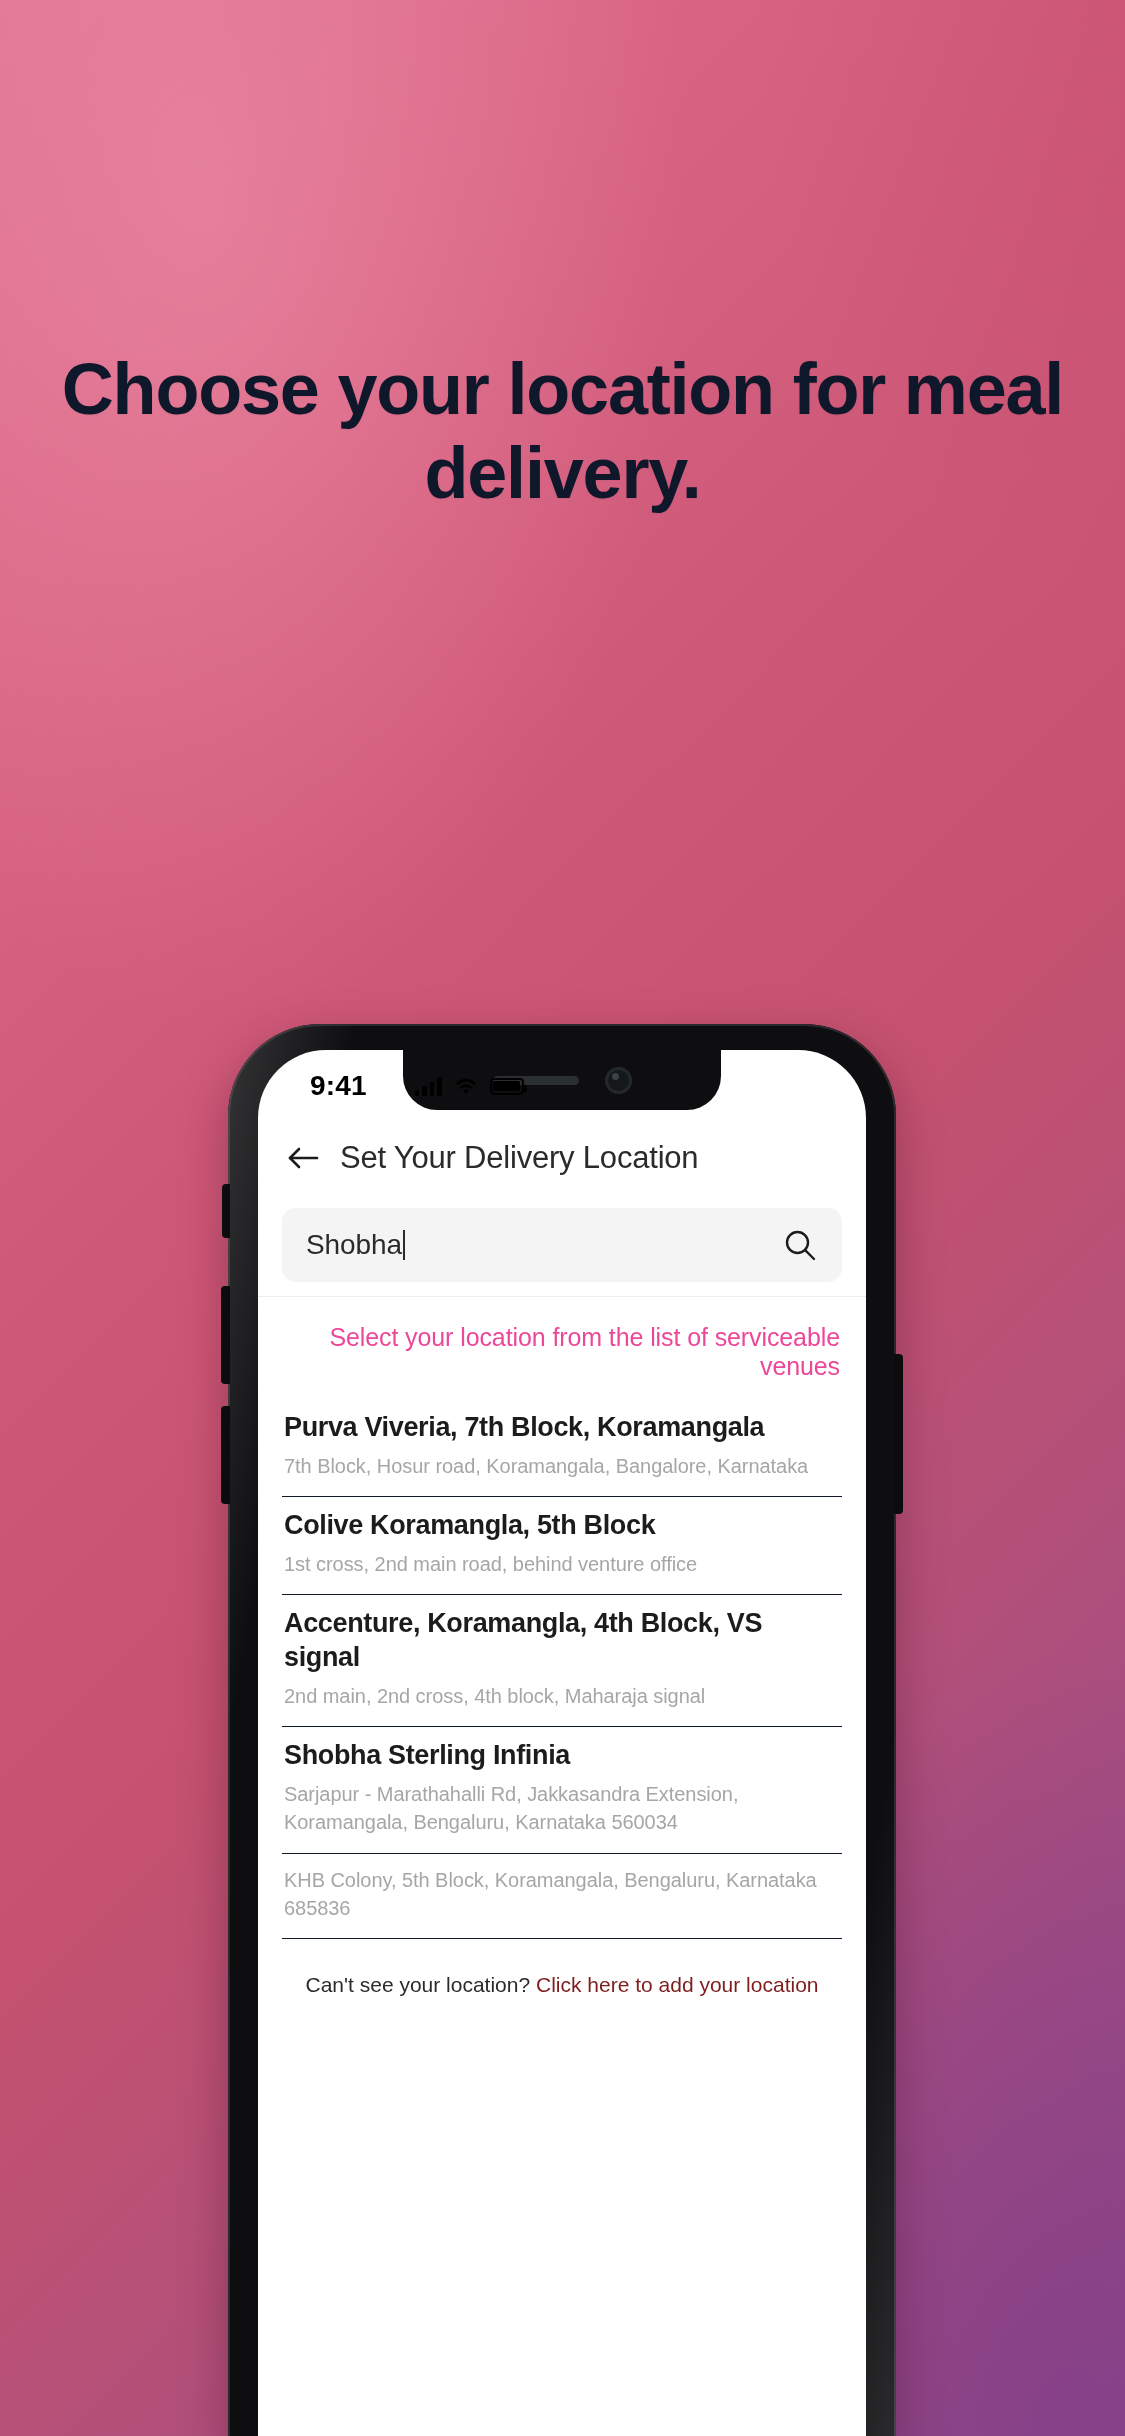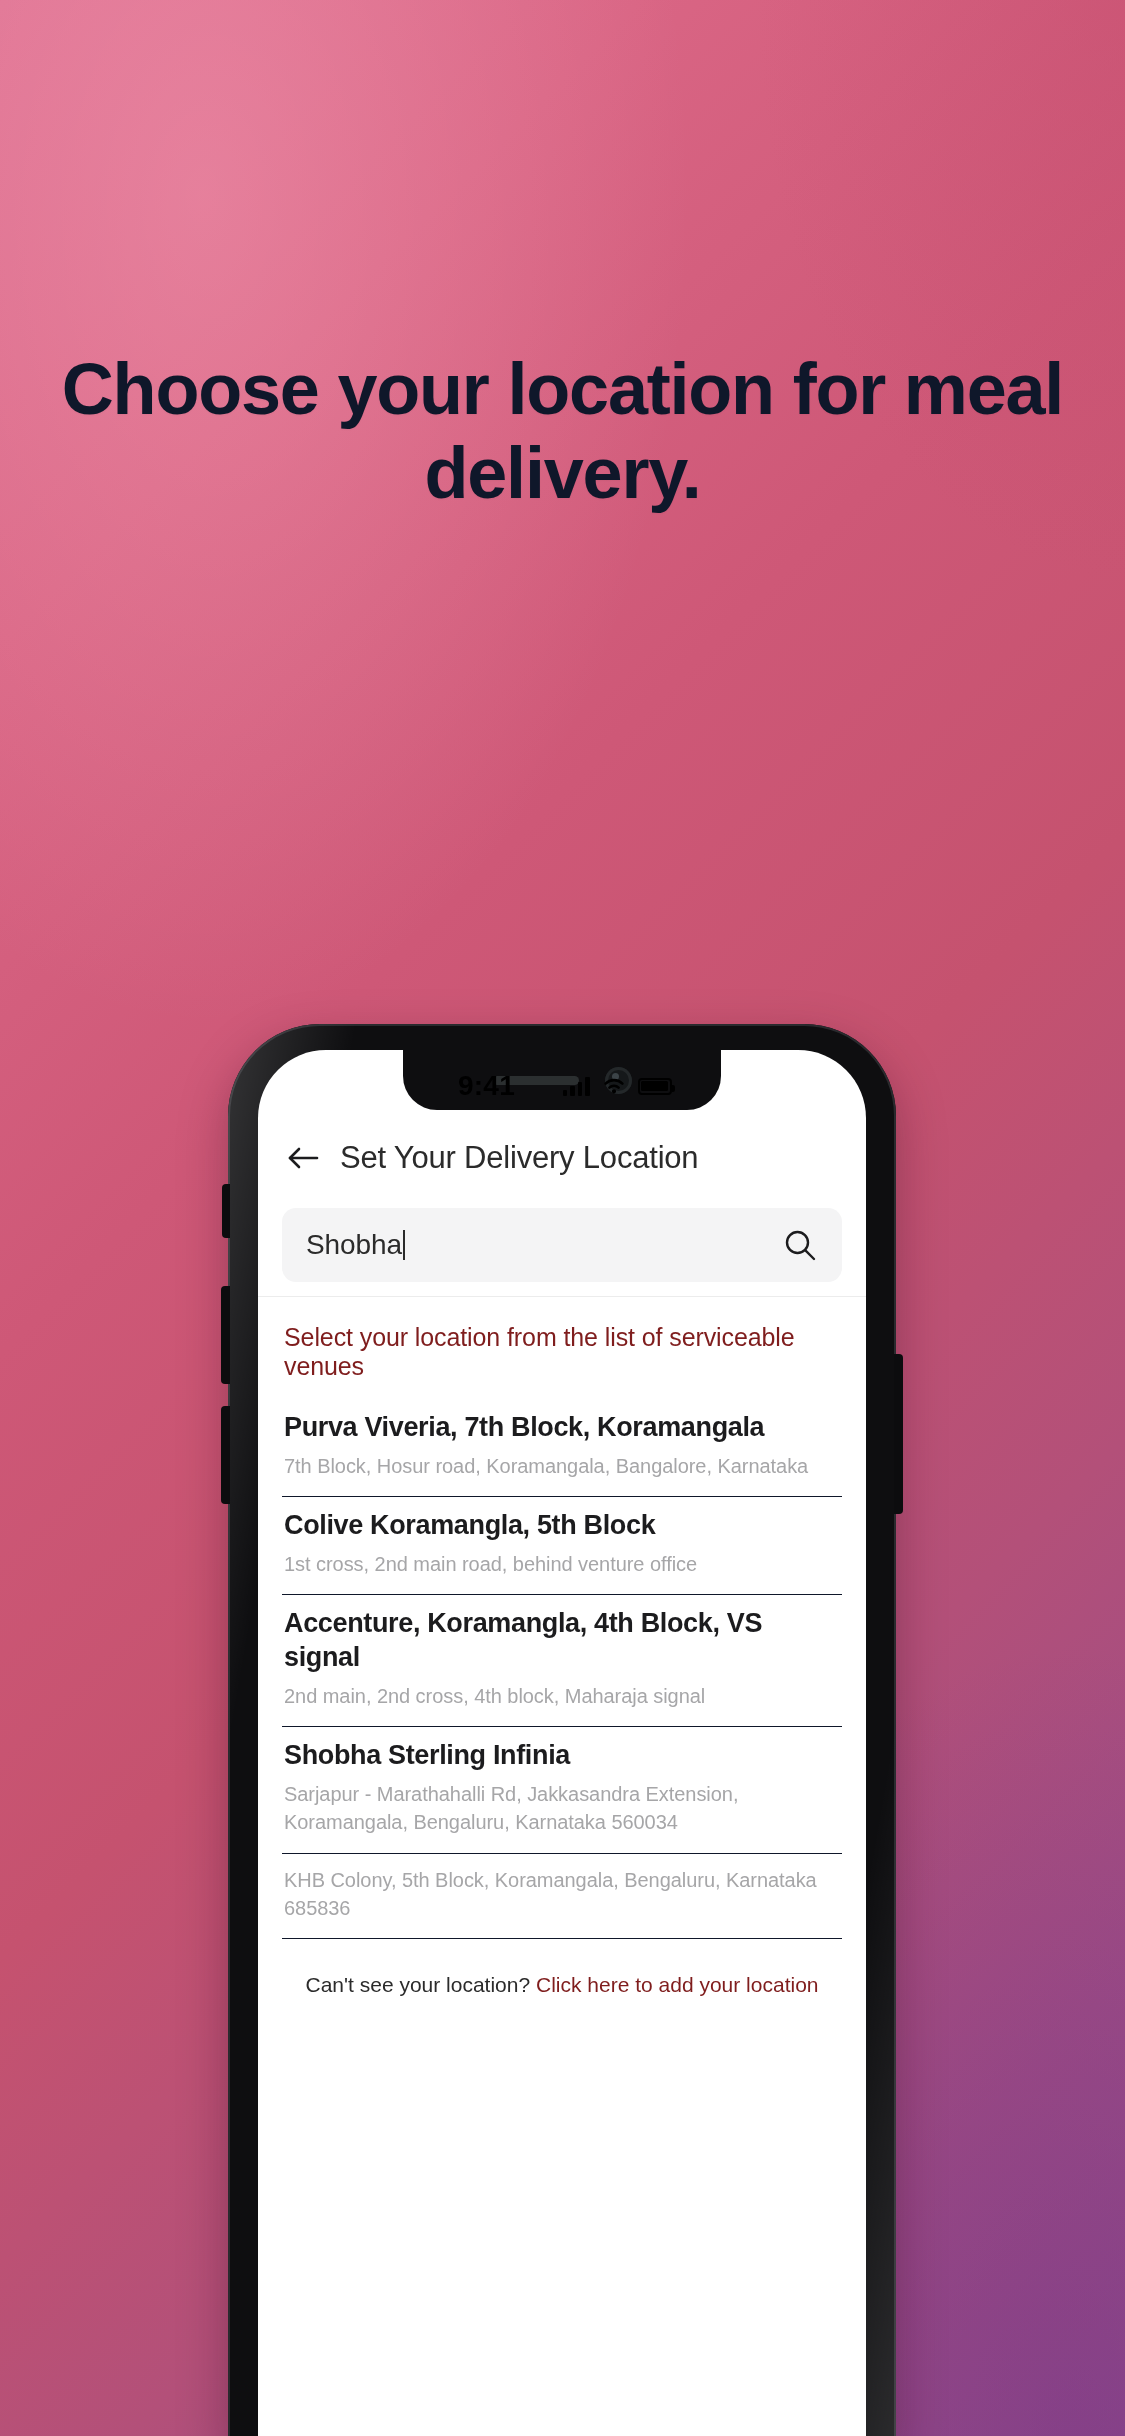--- a/index.html
+++ b/index.html
@@ -102,22 +102,22 @@
     position:relative;
   }
   #notch-camera::after {
     content:""; position:absolute; left:7px; top:6px;
     width:7px; height:7px; border-radius:50%;
     background:#3b4347;
   }
 
   
   #statusbar {
-    position:absolute; top:0; left:0; right:0; height:62px;
-    display:flex; align-items:center; justify-content:center;
+    position:absolute; top:0; left:12px; right:0; height:62px;
+    display:flex; align-items:center; justify-content:flex-start;
     padding:10px 34px 0 40px;
     z-index:9;
     gap:48px;
   }
   #status-time { font-size:28px; font-weight:bold; color:#000; letter-spacing:0.2px; }
   #status-icons { display:flex; align-items:center; gap:11px; }
   .bars { display:flex; align-items:flex-end; gap:3px; height:19px; }
   .bars i { display:block; width:4.5px; background:#000; border-radius:1px; }
   .bars i:nth-child(1){ height:6px; }
   .bars i:nth-child(2){ height:10px; }
@@ -170,23 +170,24 @@
   #search-icon { width:36px; height:36px; flex:none; }
 
   
   #content {
     position:absolute; top:246px; left:0; right:0; bottom:0;
     background:#fff;
     border-top:1px solid #ececec;
     padding:0 24px;
   }
   #list-hint {
-    font-size:25px; color:#7f1d1d;
+    font-size:25px; color:#ec4899;
     padding:26px 2px 18px 2px;
     letter-spacing:-0.1px;
+    text-align:right;
   }
   .venue-row {
     padding:12px 2px 16px 2px;
     border-bottom:1px solid #0f172a;
   }
   .venue-row:last-of-type { border-bottom:1px solid #ececec; }
   .venue-name {
     font-size:27px; font-weight:bold; color:#1c1c1e;
     letter-spacing:-0.35px; line-height:1.25;
     margin-bottom:7px;

